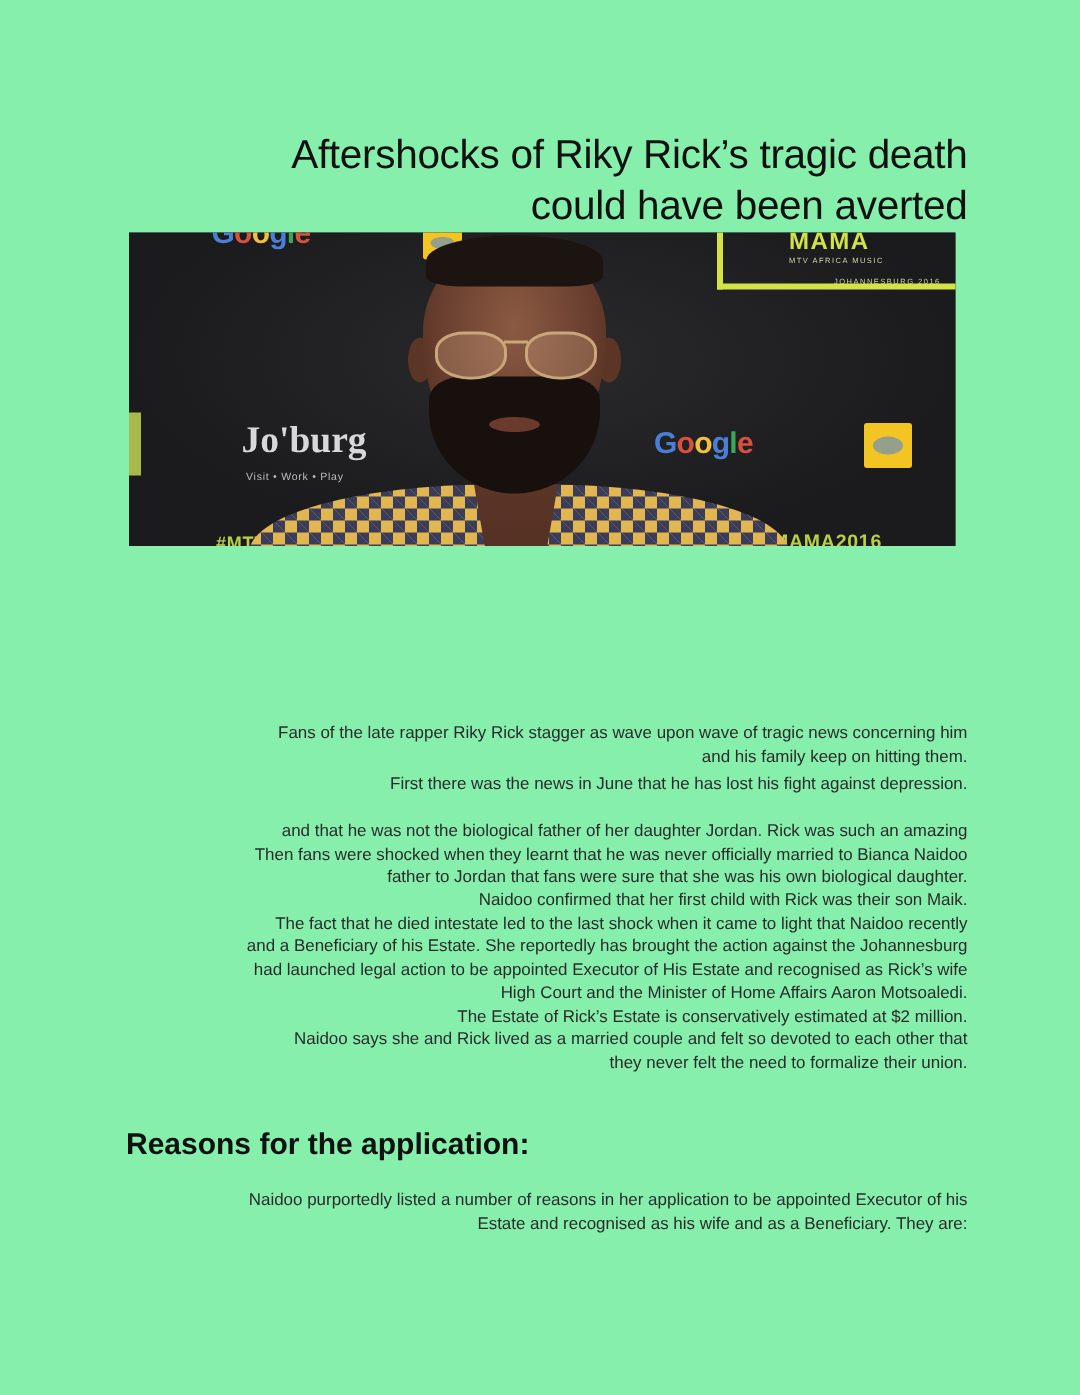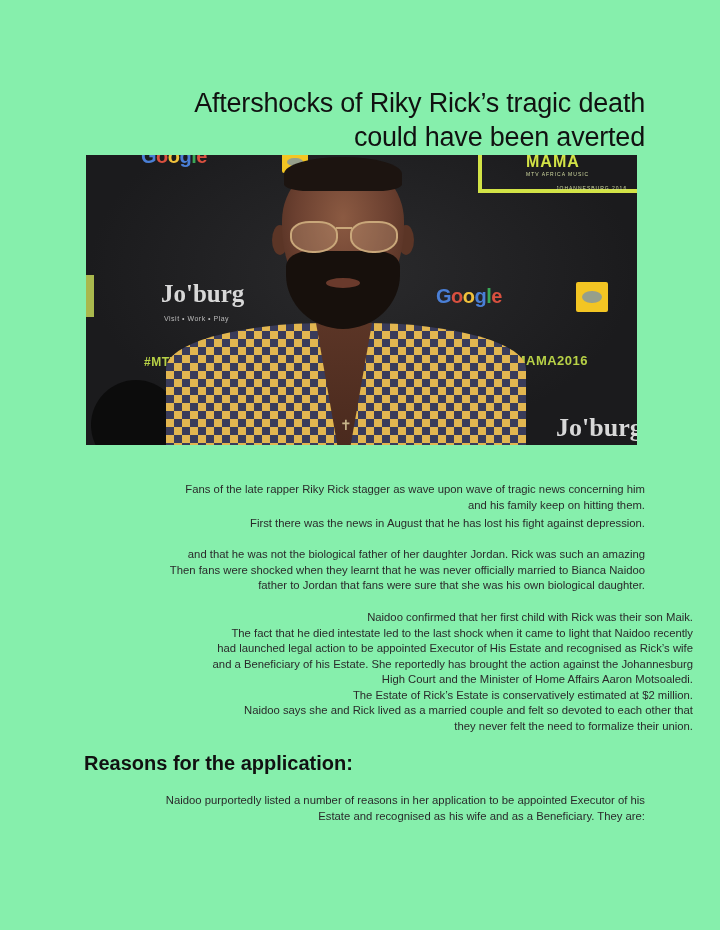--- a/index.html
+++ b/index.html
@@ -31,21 +31,21 @@
       font-weight: 400;
       color: #111111;
       letter-spacing: -0.2px;
     }
     
     .photo {
       position: absolute;
       left: 86px;
       top: 155px;
       width: 551px;
-      height: 290px;
+      height: 209px;
       background: #1d1d1f;
       overflow: hidden;
     }
     .photo .bg-shade {
       position: absolute; inset: 0;
       background: radial-gradient(ellipse at 50% 40%, #2a2a2c 0%, #1b1b1d 70%);
     }
     .logo-google {
       position: absolute;
       font-family: "Liberation Sans", sans-serif;
@@ -211,21 +211,21 @@
       position: absolute;
       left: 85px;
       width: 560px;
       font-size: 11.3px;
       line-height: 15.5px;
       color: #2a2a2a;
     }
     .p1 { top: 482px; }
     .p2 { top: 516px; }
     .p3 { top: 547px; }
-    .p4 { top: 610px; margin-left: 48px; }
+    .p4 { top: 593px; }
     .heading2 {
       position: absolute;
       left: 84px;
       top: 752px;
       font-size: 20px;
       font-weight: 700;
       color: #111111;
     }
     .p5 { top: 793px; }
     .line { display: block; white-space: nowrap; }
@@ -288,34 +288,34 @@
       <div class="cross">✝</div>
     </div>
   </div>
 
   <p class="body-text p1">
     <span class="line">Fans of the late rapper Riky Rick stagger as wave upon wave of tragic news concerning him</span>
     <span class="line">and his family keep on hitting them.</span>
   </p>
 
   <p class="body-text p2">
-    <span class="line">First there was the news in August that he has lost his fight against depression.</span>
+    <span class="line">First there was the news in June that he has lost his fight against depression.</span>
   </p>
 
   <p class="body-text p3">
     <span class="line">and that he was not the biological father of her daughter Jordan. Rick was such an amazing</span>
     <span class="line">Then fans were shocked when they learnt that he was never officially married to Bianca Naidoo</span>
     <span class="line">father to Jordan that fans were sure that she was his own biological daughter.</span>
   </p>
 
   <p class="body-text p4">
     <span class="line">Naidoo confirmed that her first child with Rick was their son Maik.</span>
     <span class="line">The fact that he died intestate led to the last shock when it came to light that Naidoo recently</span>
+    <span class="line">and a Beneficiary of his Estate. She reportedly has brought the action against the Johannesburg</span>
     <span class="line">had launched legal action to be appointed Executor of His Estate and recognised as Rick’s wife</span>
-    <span class="line">and a Beneficiary of his Estate. She reportedly has brought the action against the Johannesburg</span>
     <span class="line">High Court and the Minister of Home Affairs Aaron Motsoaledi.</span>
     <span class="line">The Estate of Rick’s Estate is conservatively estimated at $2 million.</span>
     <span class="line">Naidoo says she and Rick lived as a married couple and felt so devoted to each other that</span>
     <span class="line">they never felt the need to formalize their union.</span>
   </p>
 
   <h2 class="heading2">Reasons for the application:</h2>
 
   <p class="body-text p5">
     <span class="line">Naidoo purportedly listed a number of reasons in her application to be appointed Executor of his</span>

